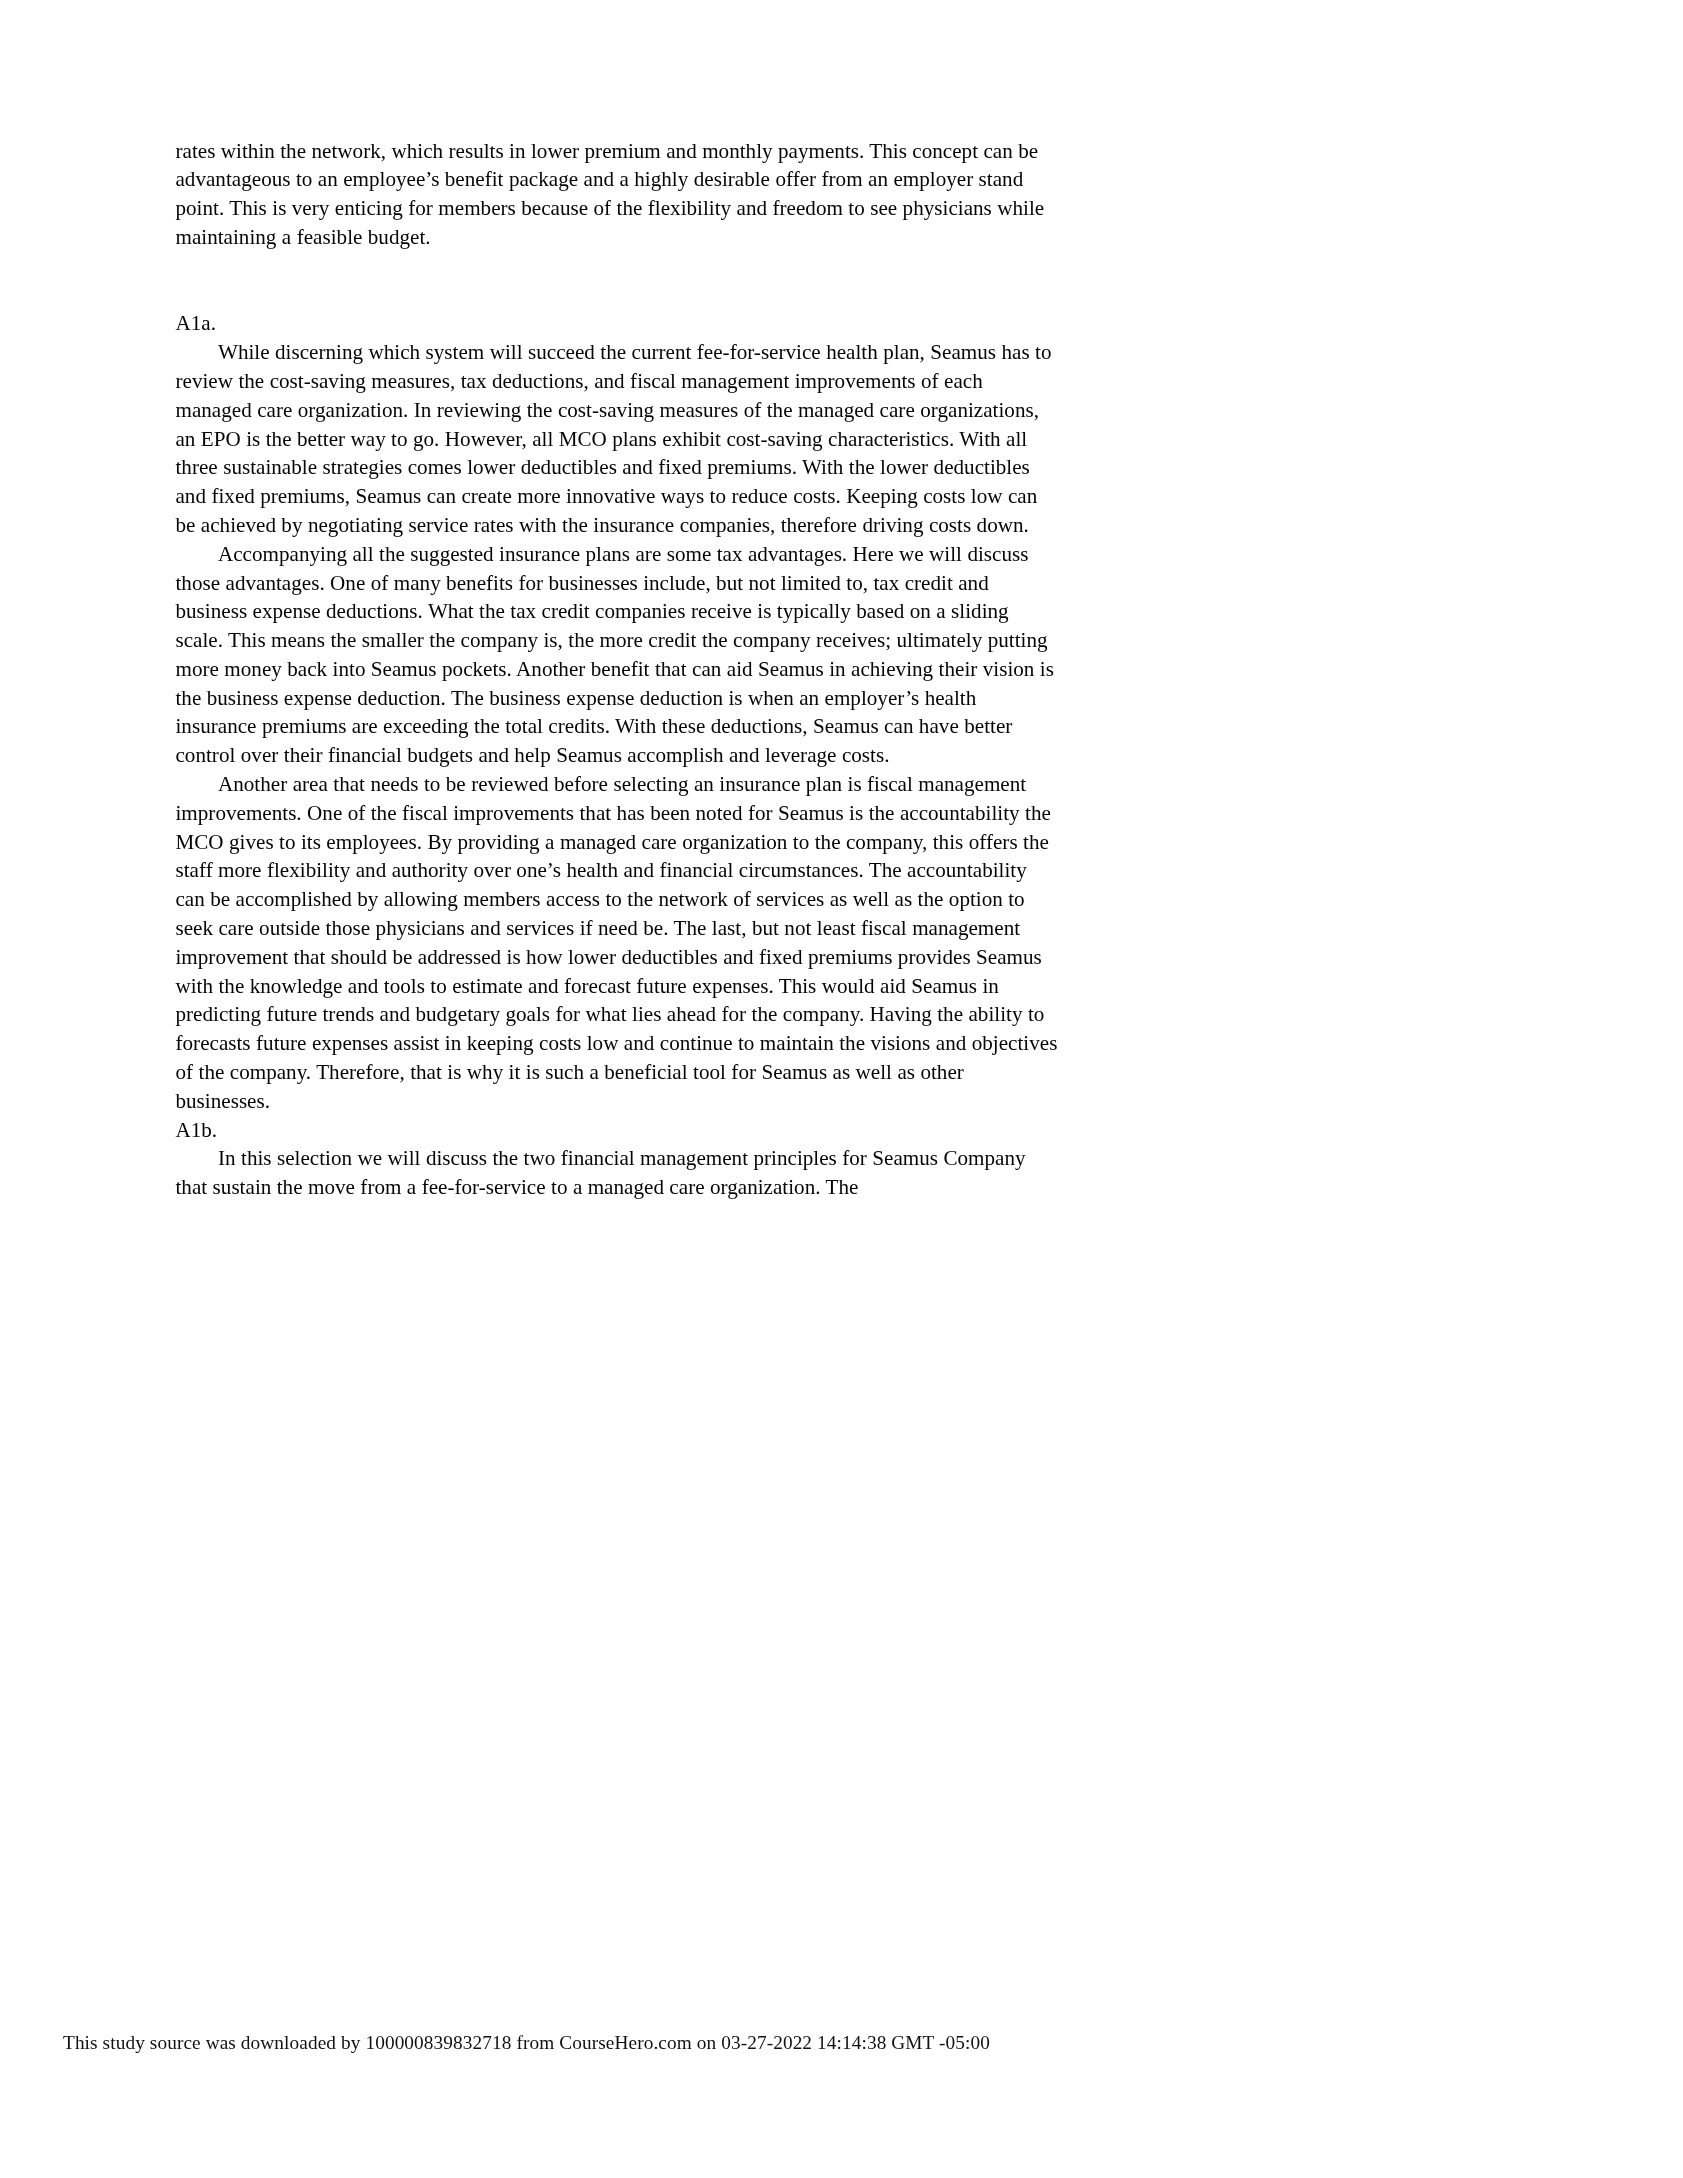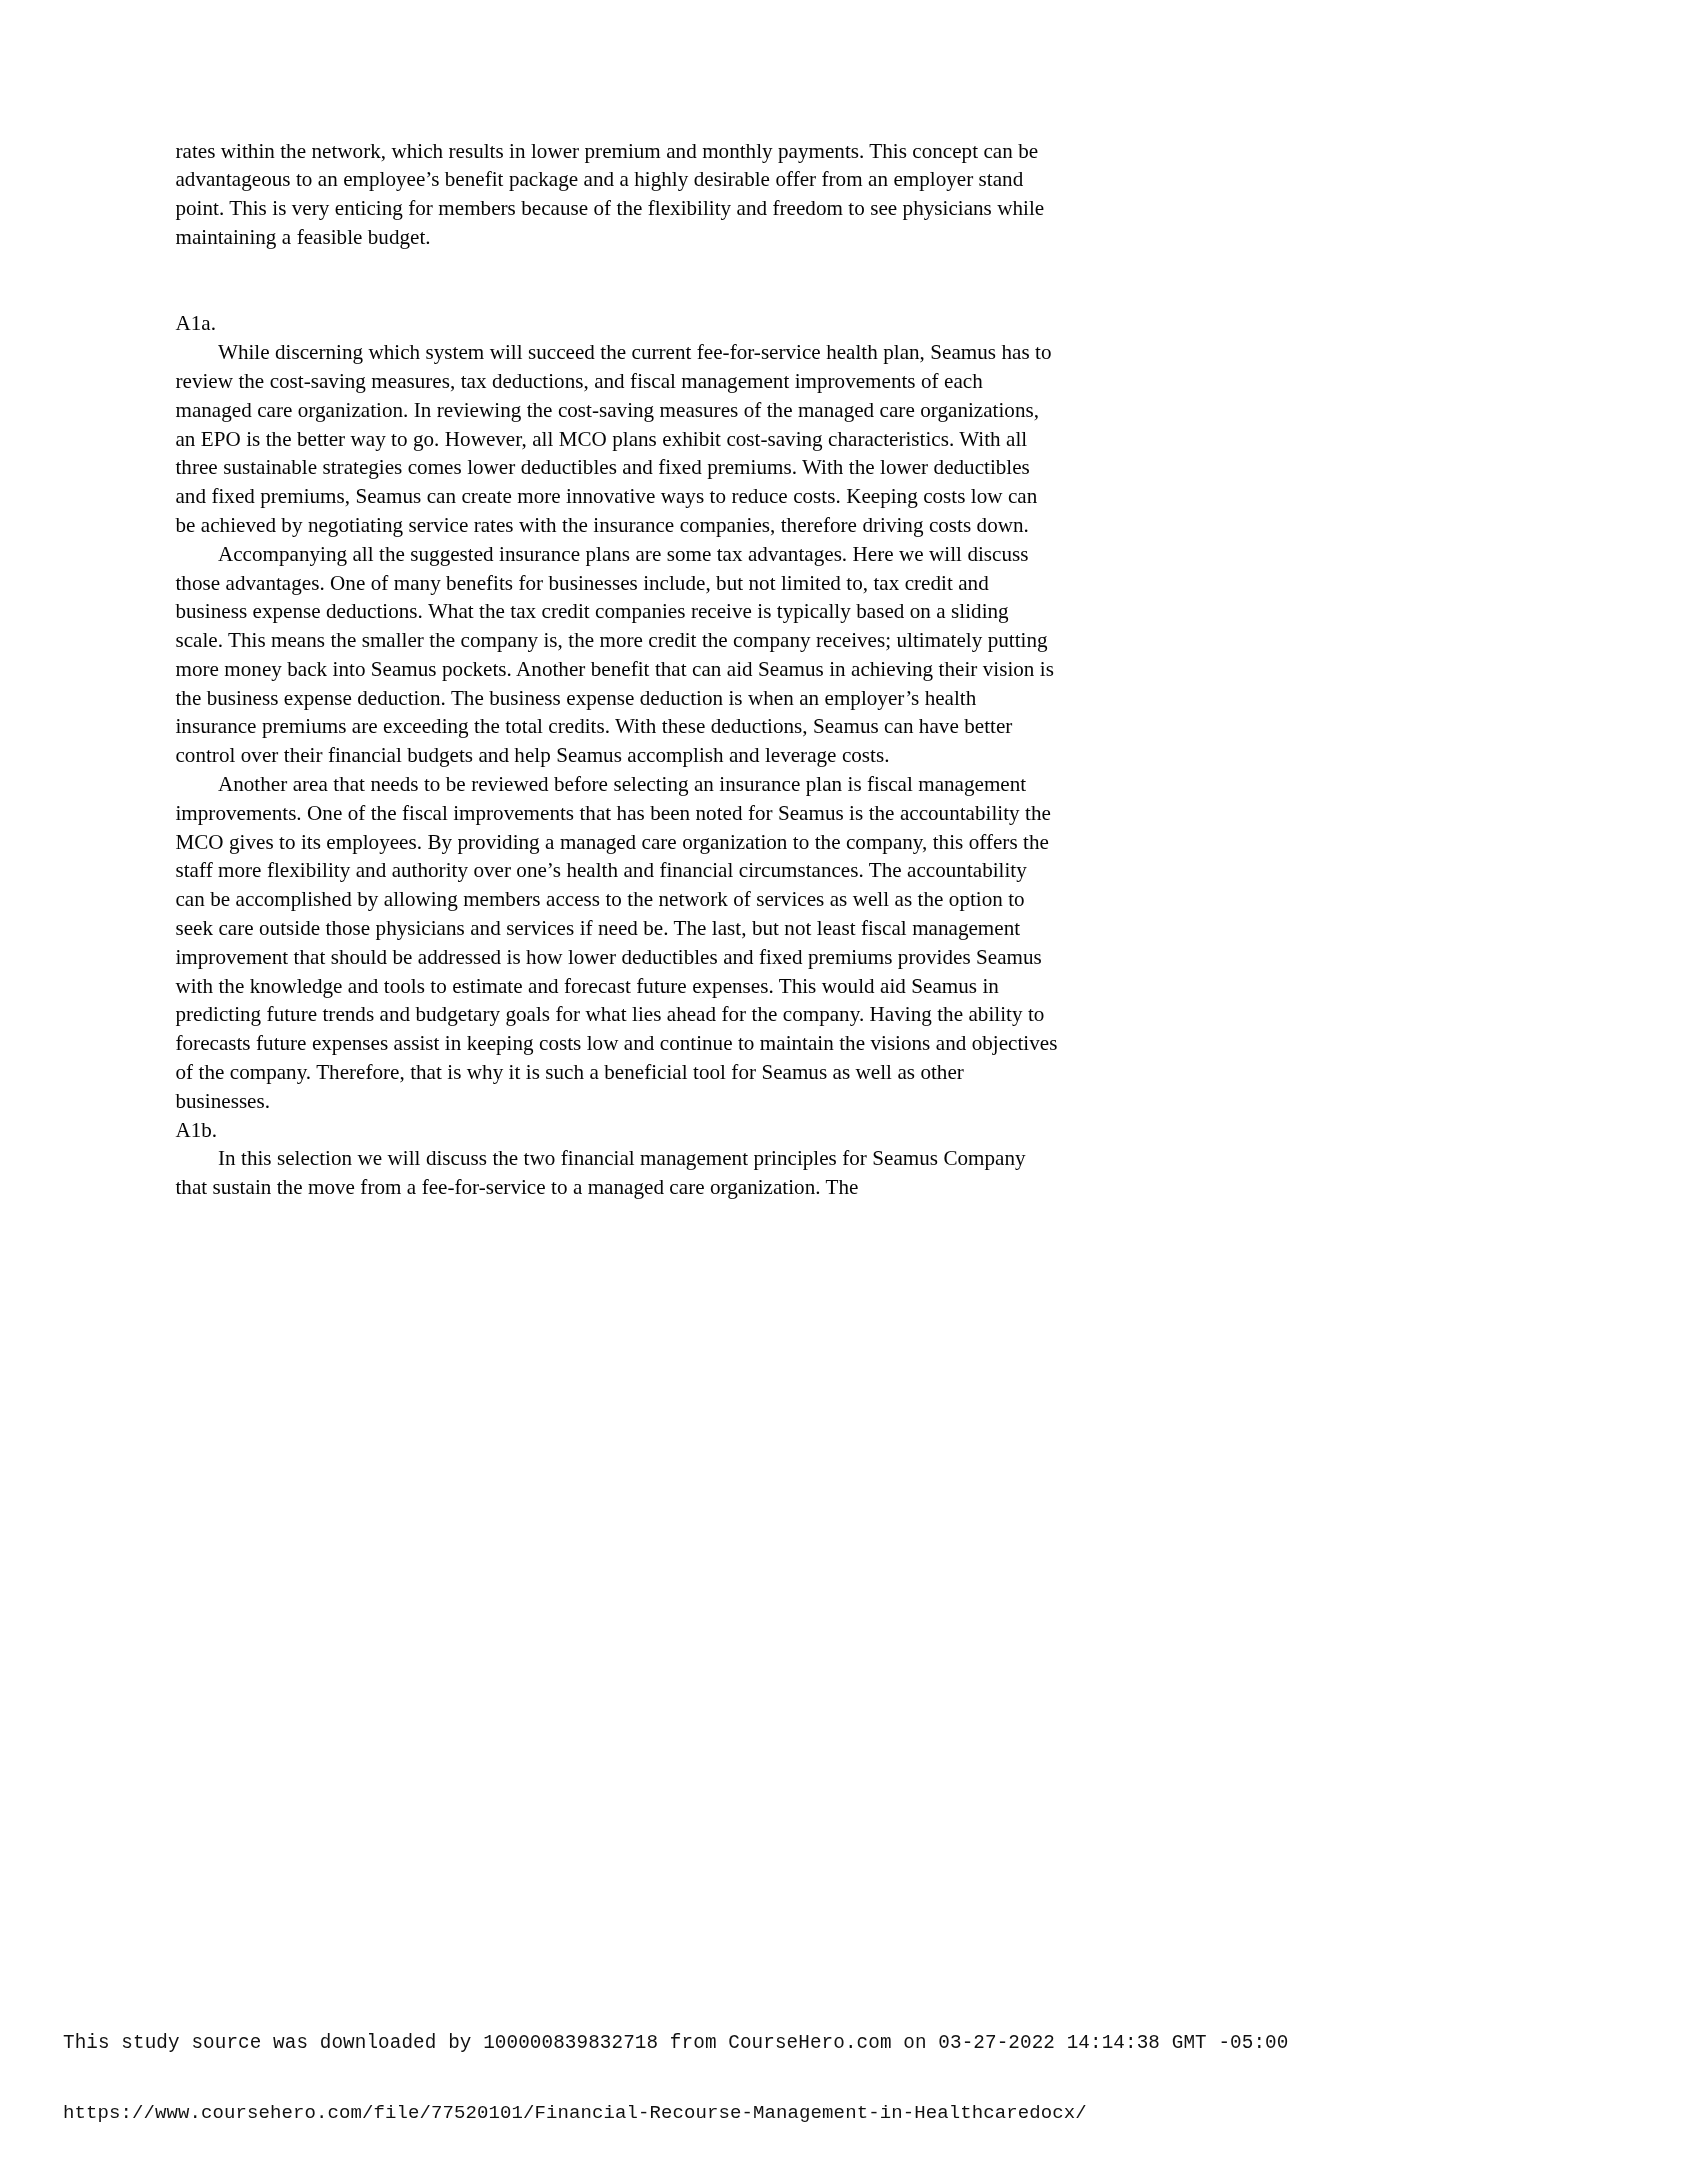--- a/index.html
+++ b/index.html
@@ -61,21 +61,21 @@
   
   #footer-zone {
     position: absolute;
     left: 0;
     bottom: 0;
     width: 1683px;
     height: 168px;
   }
   .footer-line {
     position: absolute;
-    font-family: Liberation Mono, monospace;
+    font-family: Liberation Serif, serif;
     color: #111111;
     white-space: nowrap;
   }
   #footer-download {
     left: 63px;
     top: 22px;
     font-size: 19.3px;
     letter-spacing: 0.1px;
   }
   #footer-url {
@@ -105,15 +105,14 @@
 
     <h2 class="heading">A1b.</h2>
 
     <p class="para indent">In this selection we will discuss the two financial management principles for Seamus Company that sustain the move from a fee-for-service to a managed care organization. The</p>
 
   </div>
 </div>
 
 <div id="footer-zone">
   <div class="footer-line" id="footer-download">This study source was downloaded by 100000839832718 from CourseHero.com on 03-27-2022 14:14:38 GMT -05:00</div>
-  <div class="footer-line" id="footer-url">https://www.coursehero.com/file/77520101/Financial-Recourse-Management-in-Healthcaredocx/</div>
 </div>
 
 
 </body></html>

